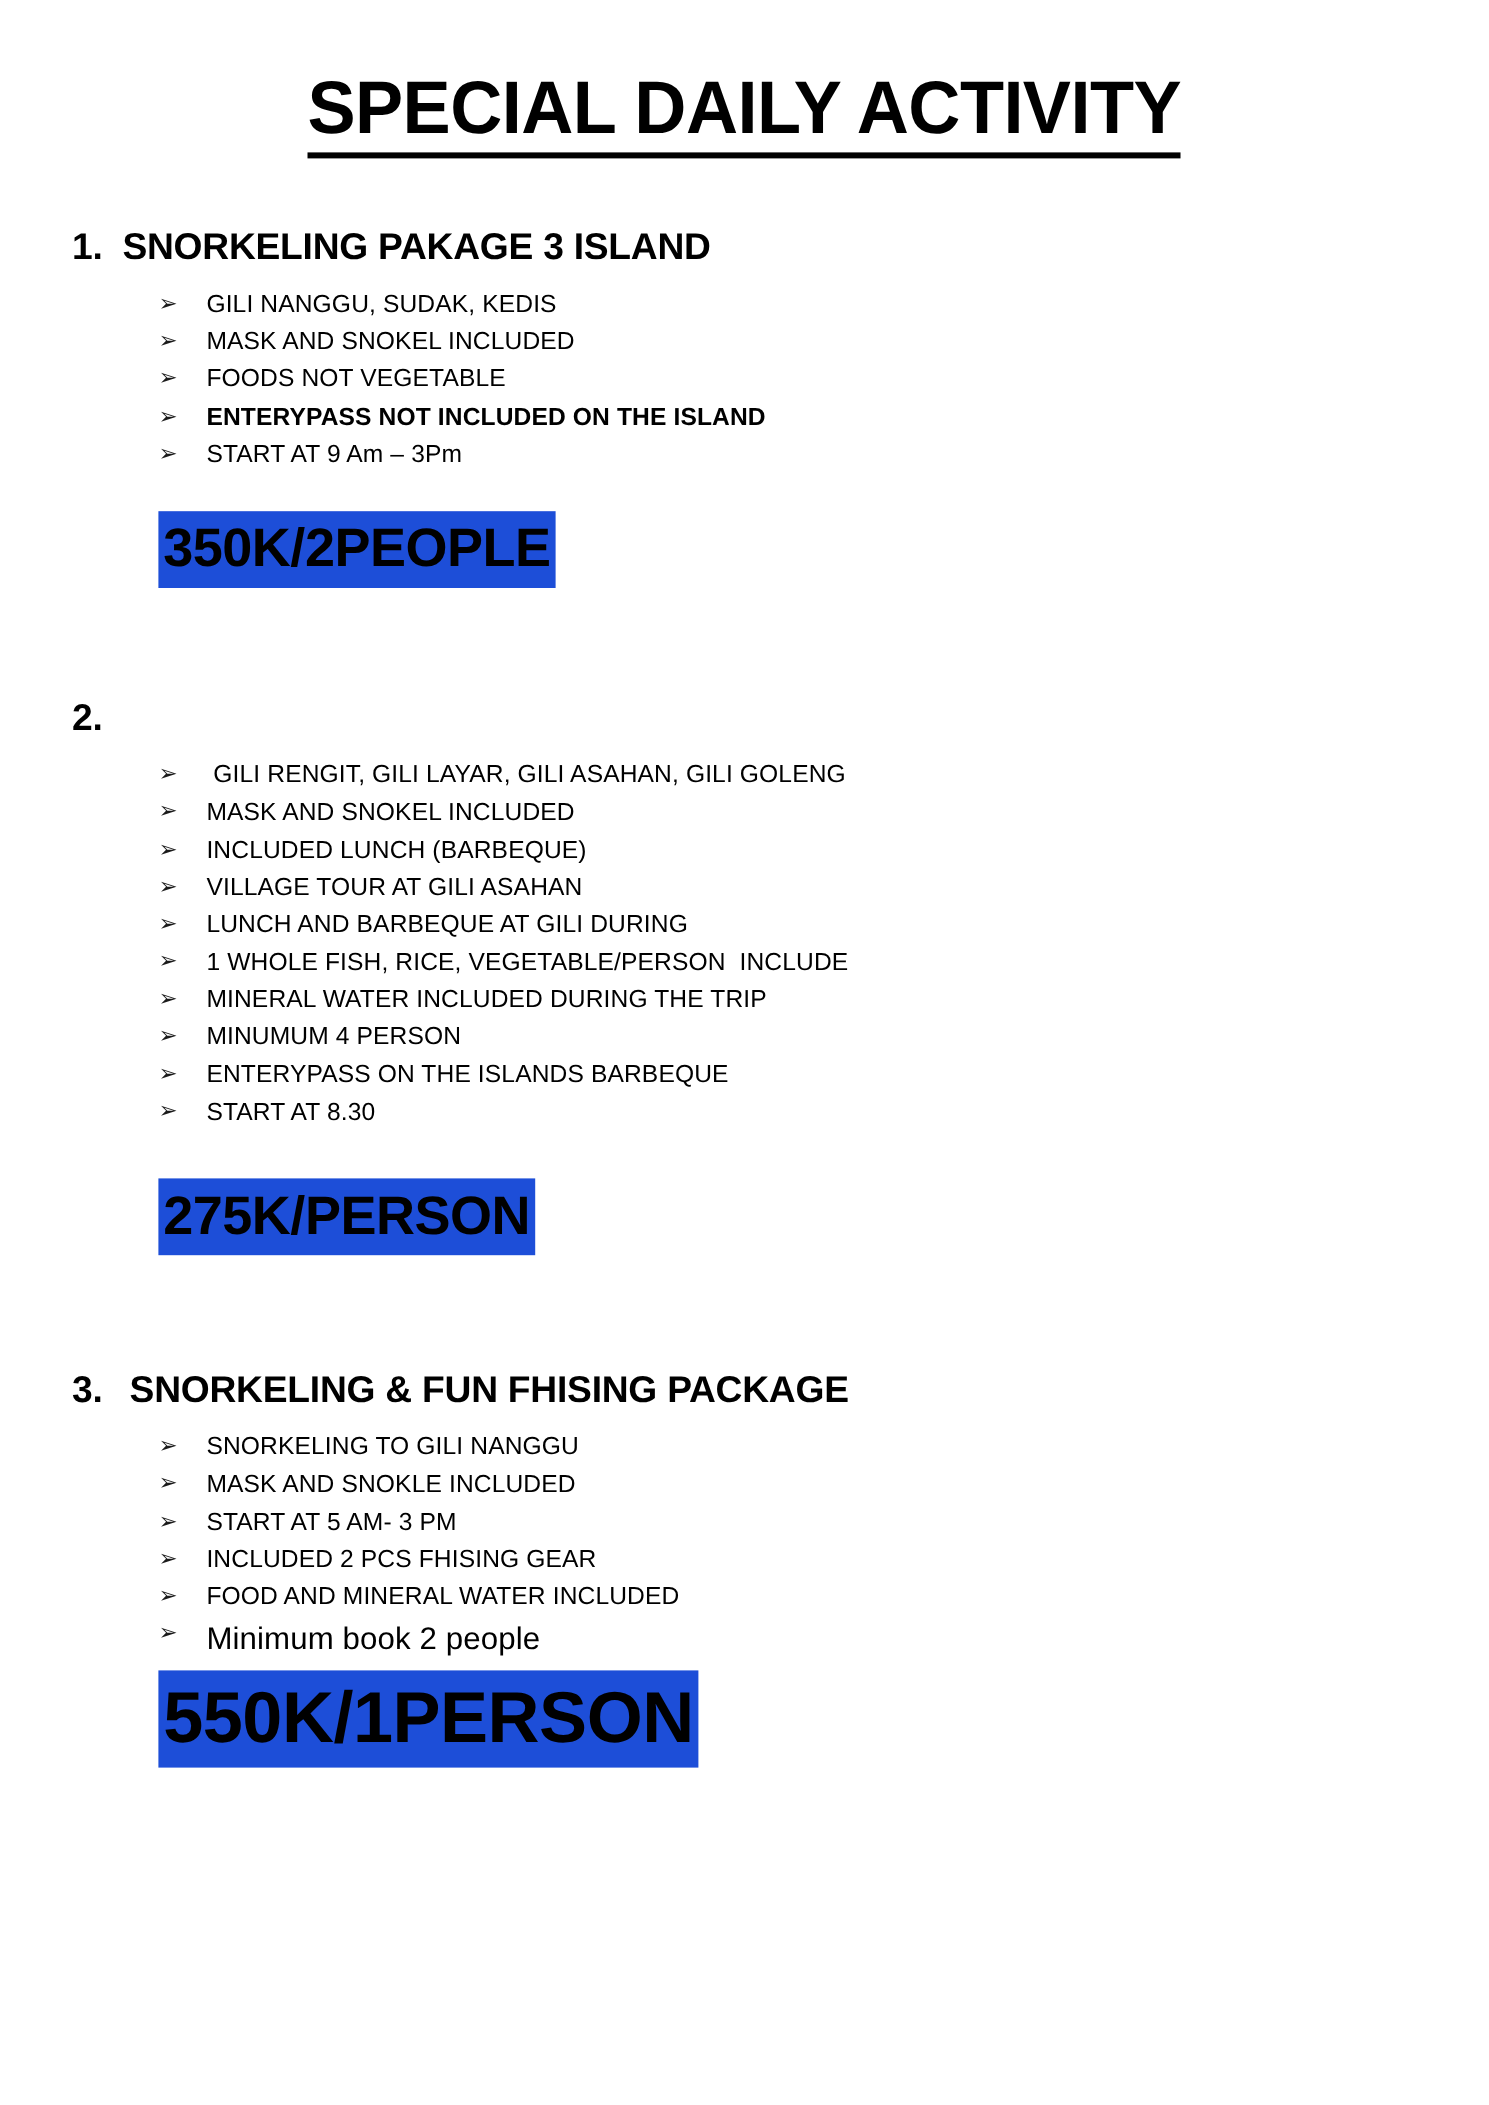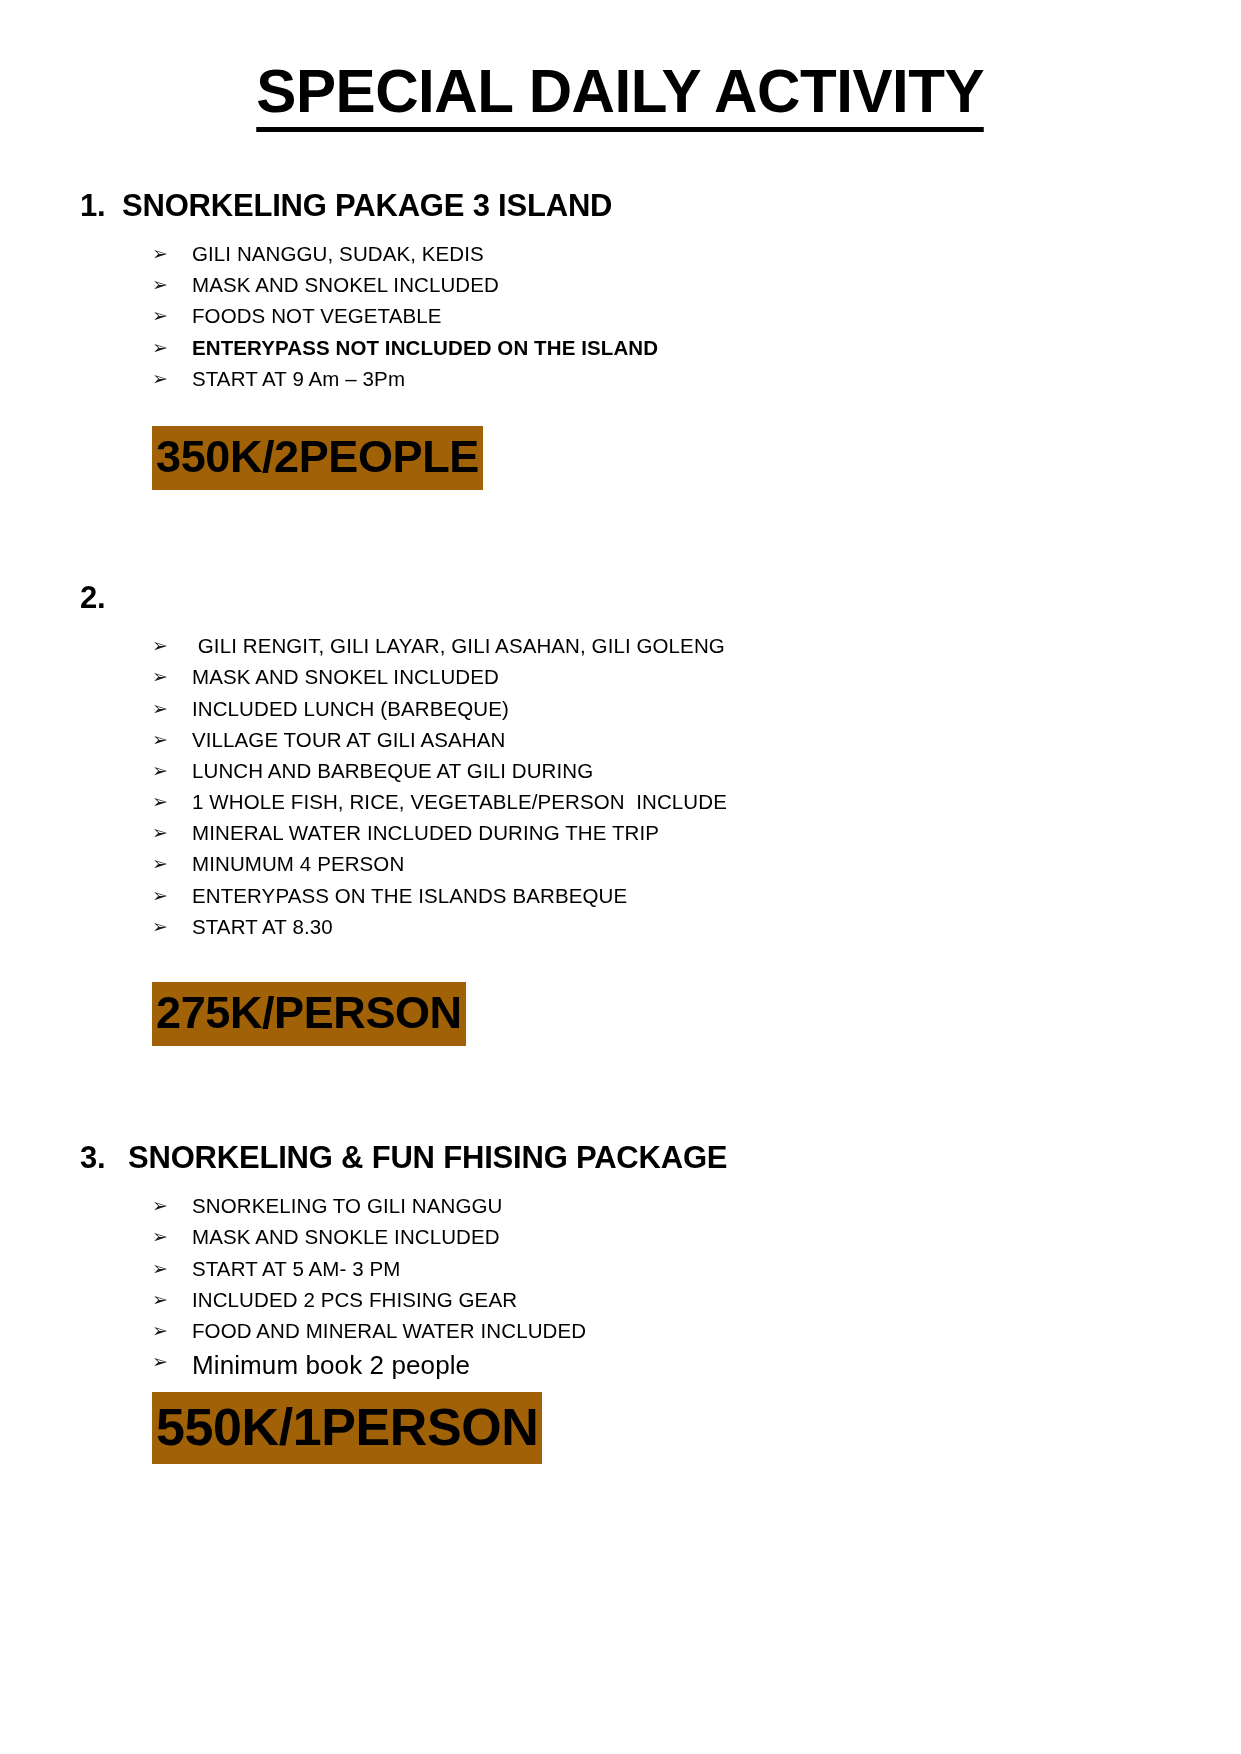--- a/index.html
+++ b/index.html
@@ -12,21 +12,21 @@
     height: 1754px;
     font-family: "Liberation Sans", sans-serif;
     color: #000000;
     -webkit-font-smoothing: antialiased;
   }
   .page {
     position: relative;
     width: 1241px;
     height: 1736px;
     box-sizing: border-box;
-    padding: 0 80px;
+    padding: 0 60px;
     overflow: hidden;
   }
 
   
   .doc-title {
     margin: 0;
     padding: 58px 0 0 0;
     text-align: center;
     font-size: 62px;
     line-height: 1.05;
@@ -95,33 +95,33 @@
   .bullets li.mixedcase .txt {
     font-size: 26px;
   }
 
   
   .price-wrap {
     padding-left: 72px;
   }
   .price {
     display: inline-block;
-    background: #a16207;
+    background: #1d4ed8;
     color: #000000;
     font-size: 45px;
     font-weight: bold;
     line-height: 1.12;
     letter-spacing: -0.4px;
     padding: 6px 4px 8px 4px;
     white-space: nowrap;
   }
   .sec1 .price-wrap { margin-top: 32px; }
   .sec2 .price-wrap { margin-top: 40px; }
   .sec3 .price-wrap { margin-top: 6px; }
-  .sec3 .price { font-size: 52px; }
+  .sec3 .price { font-size: 60px; }
 </style>
 </head>
 <body>
 
 <div class="page">
 
   <h1 class="doc-title"><span class="tx">SPECIAL DAILY ACTIVITY</span></h1>
 
   <div class="section sec1">
     <div class="section-heading">

